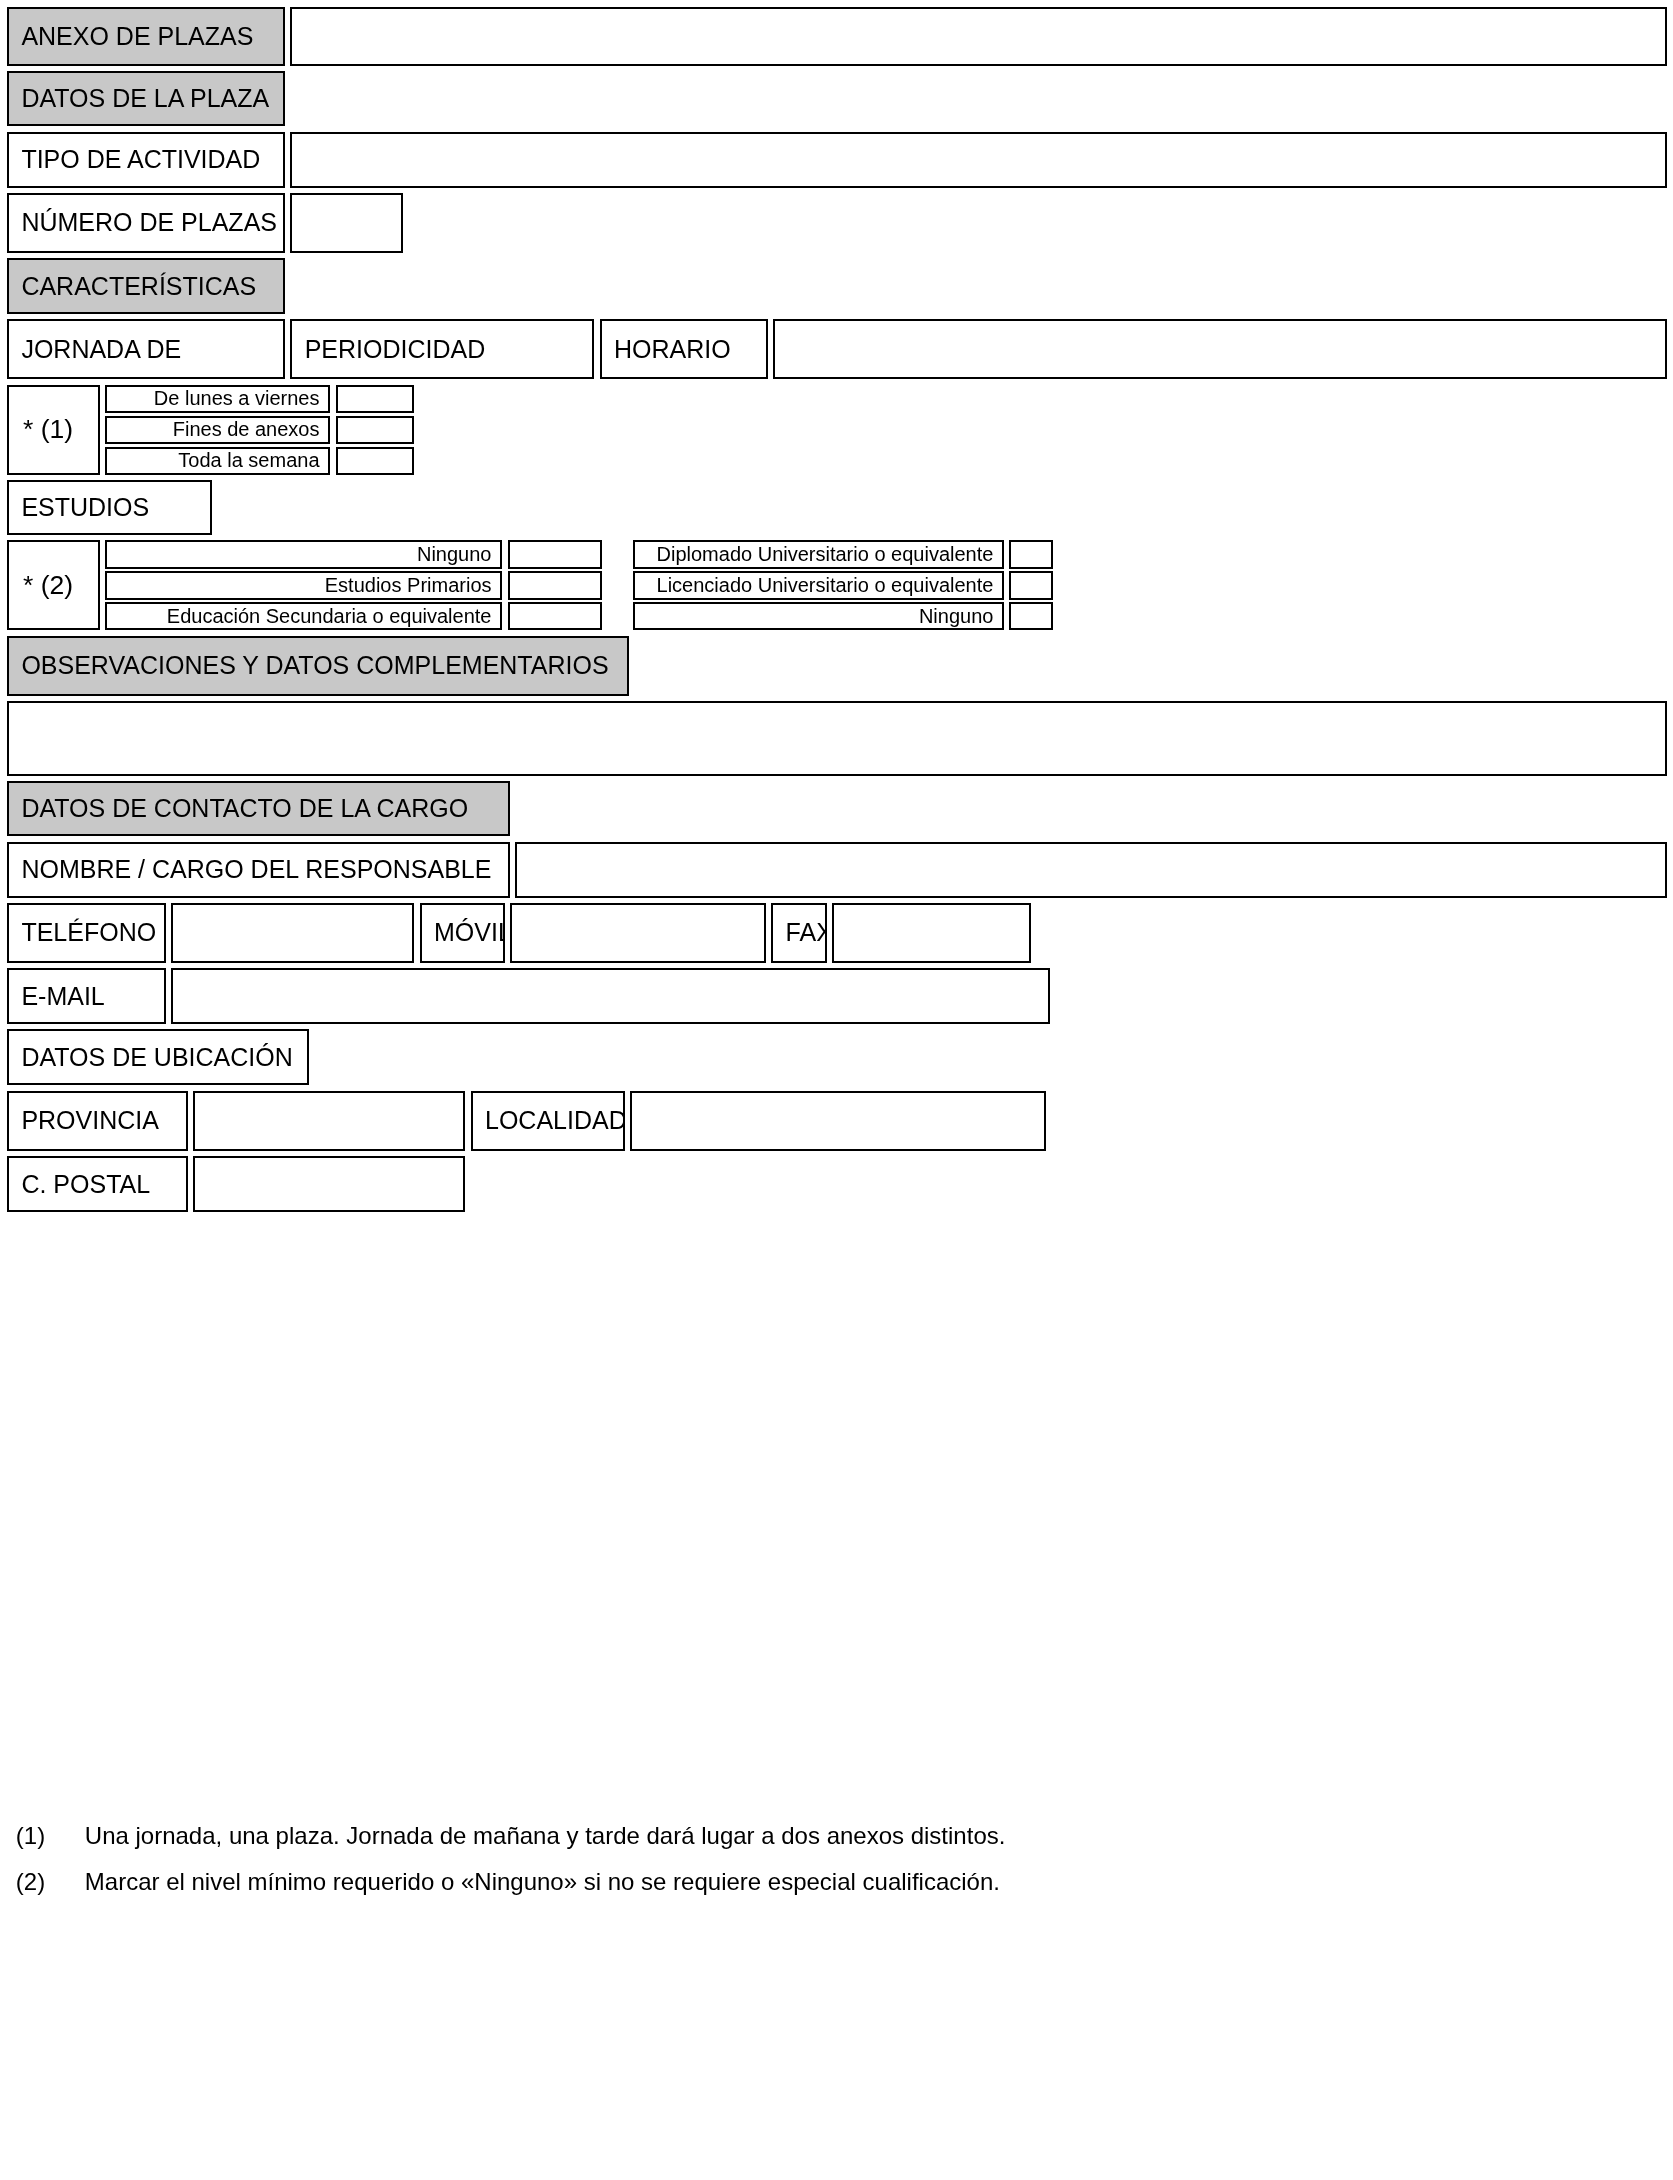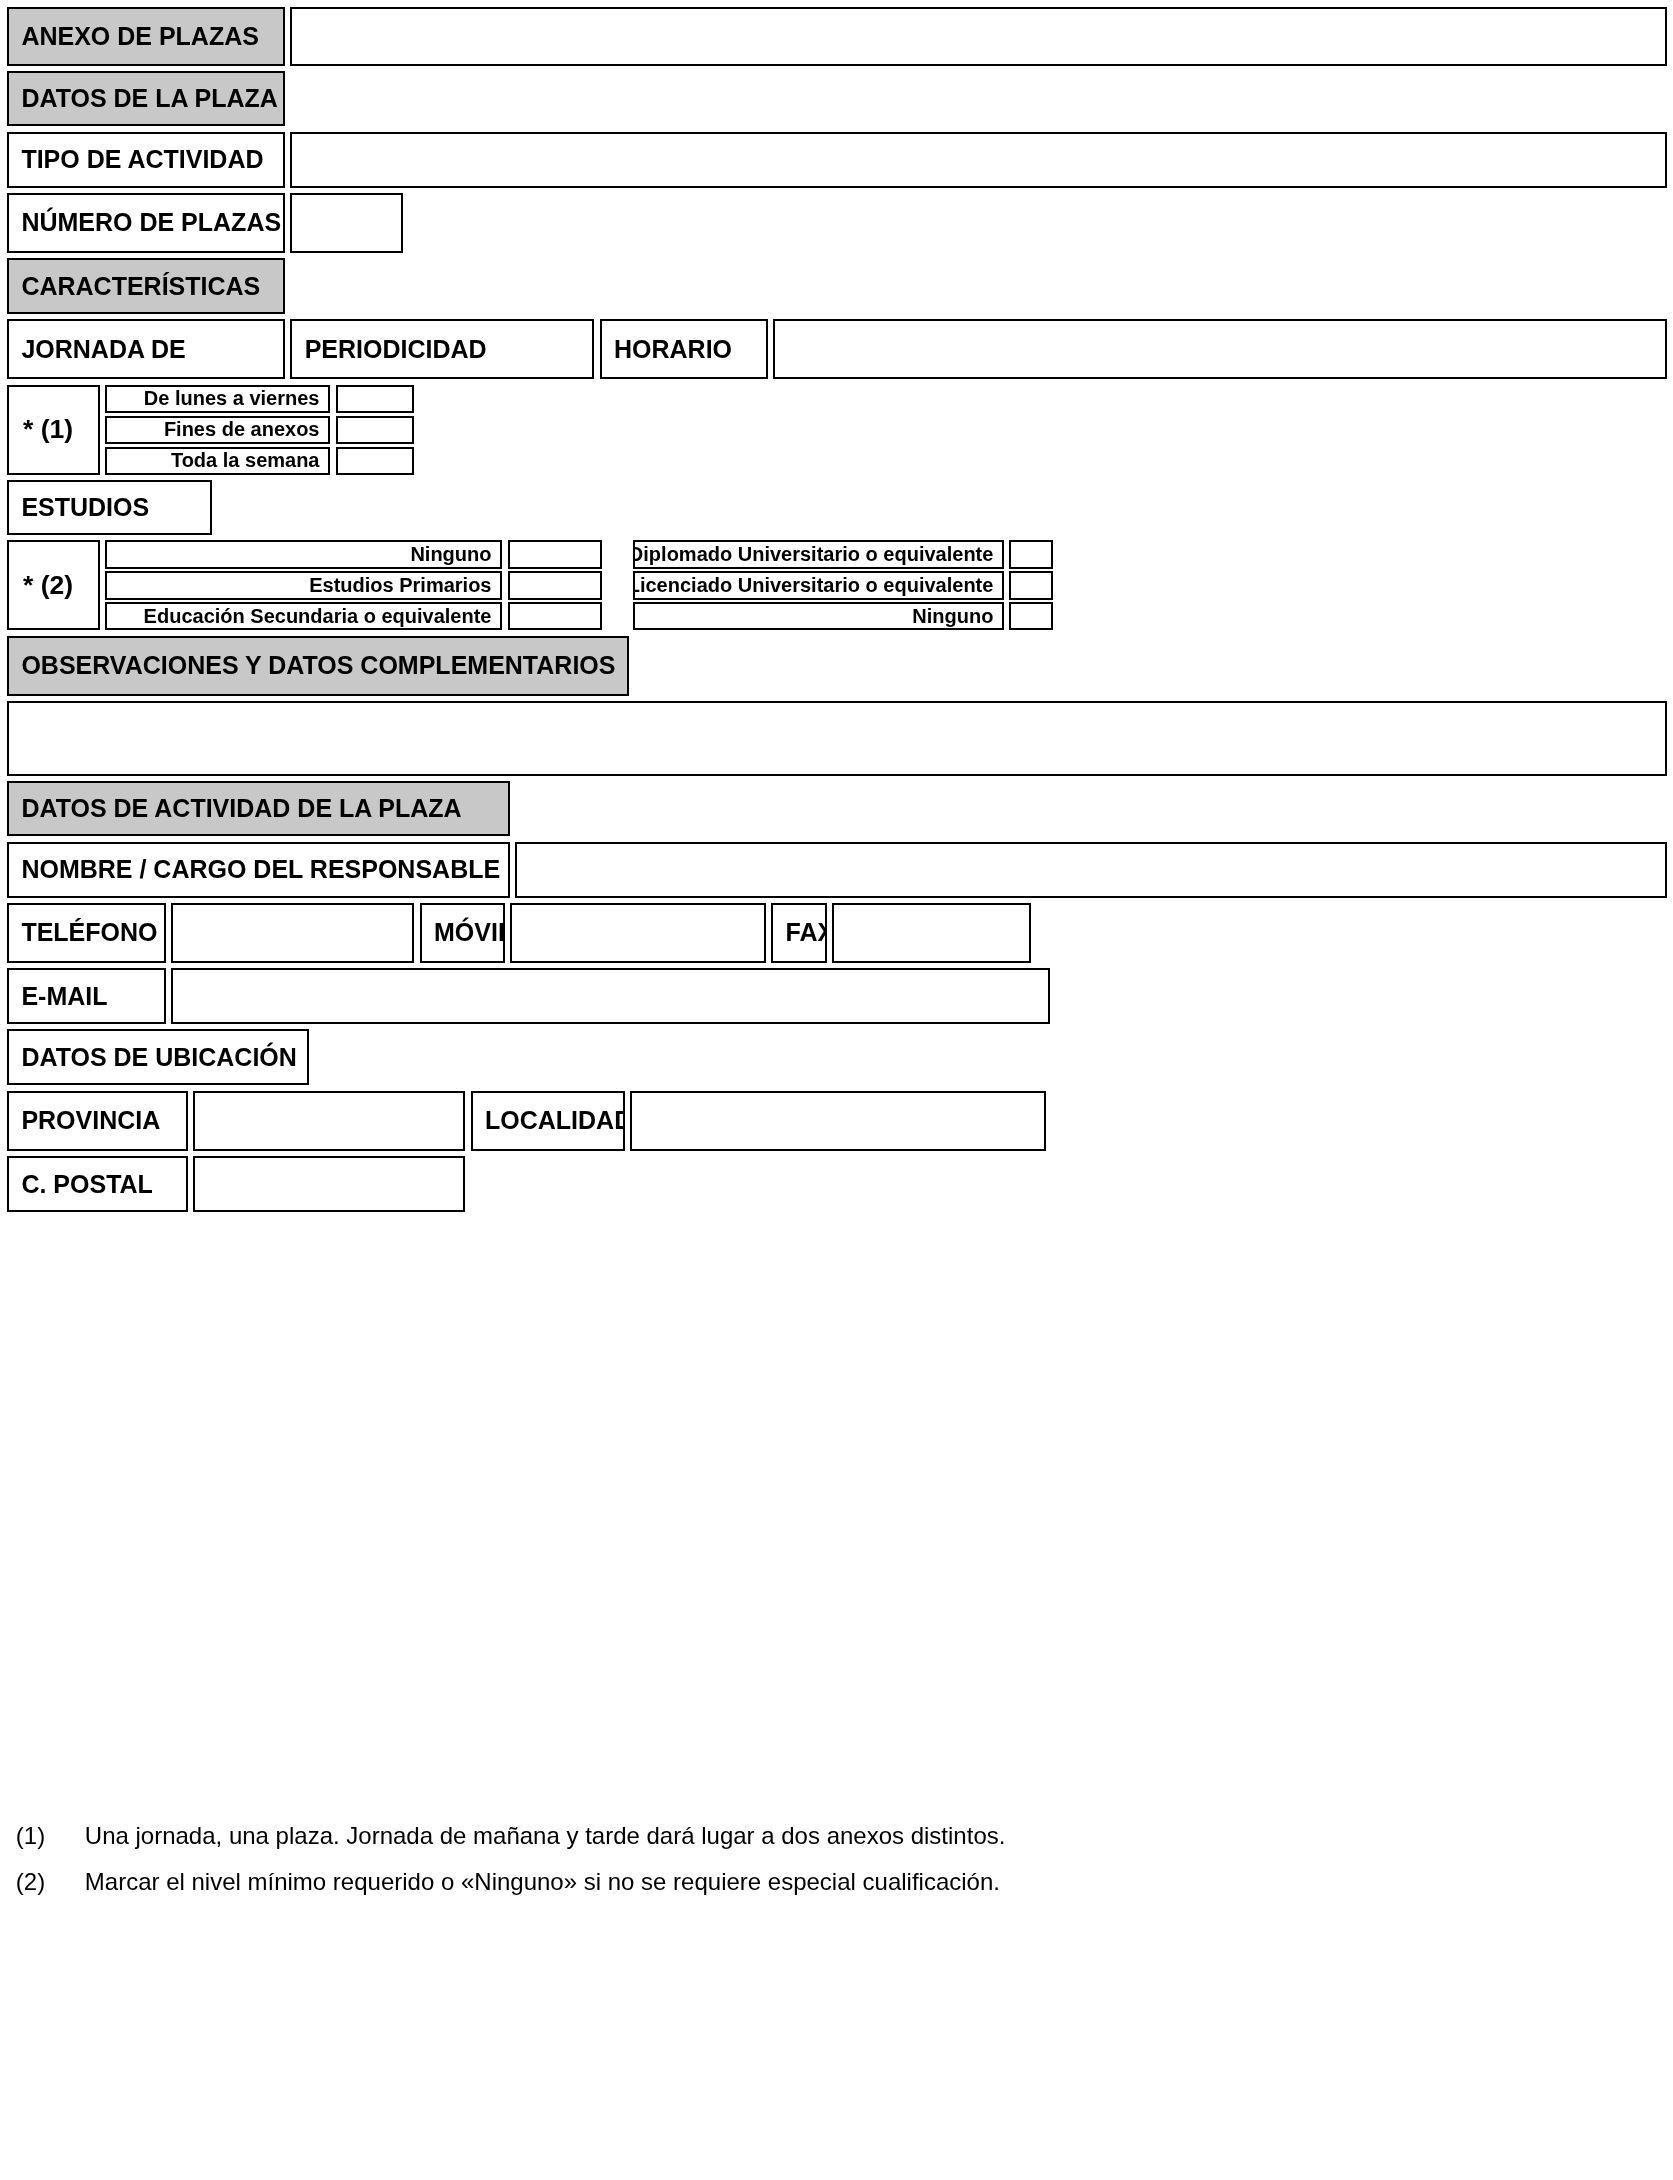--- a/index.html
+++ b/index.html
@@ -10,21 +10,21 @@
     font-family: "Liberation Sans", sans-serif;
     color: #000000;
   }
   .page { width: 1674px; height: 2181px; padding: 7px 7px 0 7px; overflow: hidden; }
   .row { display: flex; gap: 5.3px; margin-bottom: 5.3px; align-items: stretch; }
   .c {
     border: 2.6px solid #000;
     background: #fff;
     display: flex; align-items: center;
     padding: 0 12.4px;
-    font-weight: bold; font-size: 25px;
+    font-weight: normal; font-size: 25px;
     overflow: hidden; white-space: nowrap;
   }
   .g  { background: #c8c8c8; }
   .grow { flex: 1; }
   .in { padding: 0 8.8px; }
   .ref { font-size: 26.5px; padding-left: 14px; }
   .subcol { display: flex; flex-direction: column; gap: 2.6px; }
   .subrow { display: flex; gap: 5.3px; flex: 1; }
   .sm { font-size: 20px; justify-content: flex-end; padding: 0 8.8px; }
   .chk { padding: 0; }
@@ -124,21 +124,21 @@
   </div>
 
   <div class="row" style="height:60px">
     <div class="c g" style="width:622px">OBSERVACIONES Y DATOS COMPLEMENTARIOS</div>
   </div>
   <div class="row" style="height:75px">
     <div class="c in grow"></div>
   </div>
 
   <div class="row" style="height:55px">
-    <div class="c g" style="width:503px">DATOS DE ACTIVIDAD DE LA PLAZA</div>
+    <div class="c g" style="width:503px">DATOS DE CONTACTO DE LA CARGO</div>
   </div>
 
   <div class="row" style="height:56px">
     <div class="c" style="width:503px">NOMBRE / CARGO DEL RESPONSABLE</div>
     <div class="c in grow"></div>
   </div>
 
   <div class="row" style="height:60px">
     <div class="c" style="width:159px">TELÉFONO</div>
     <div class="c in" style="width:243px"></div>

